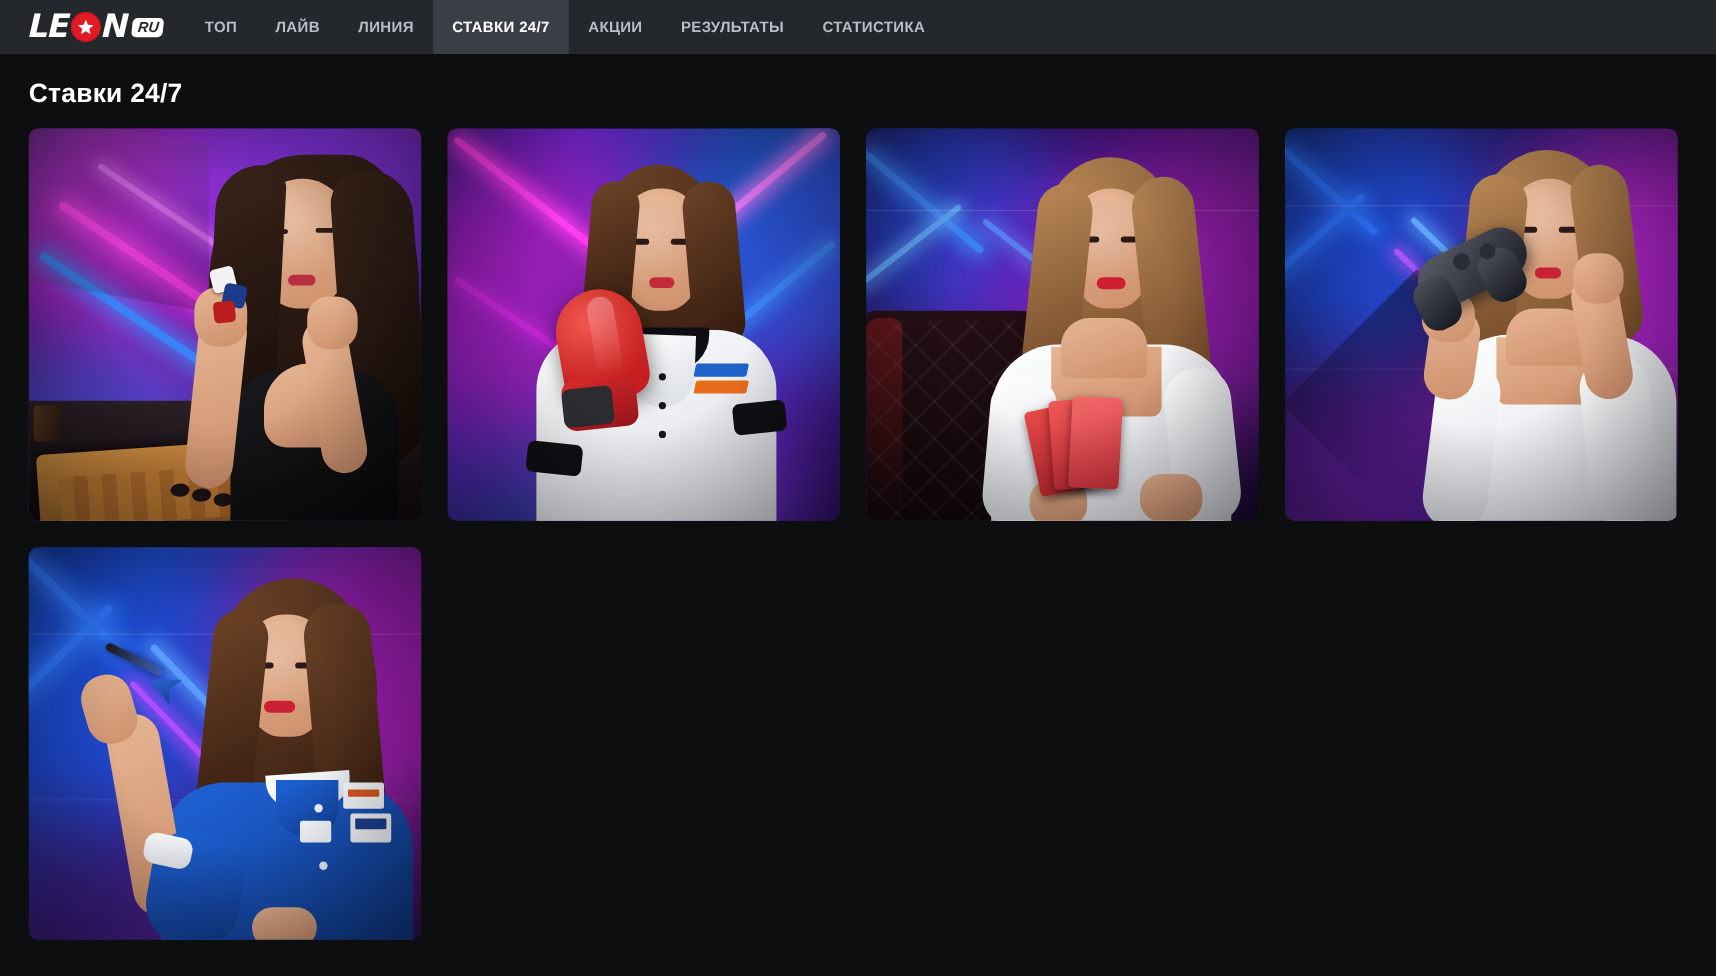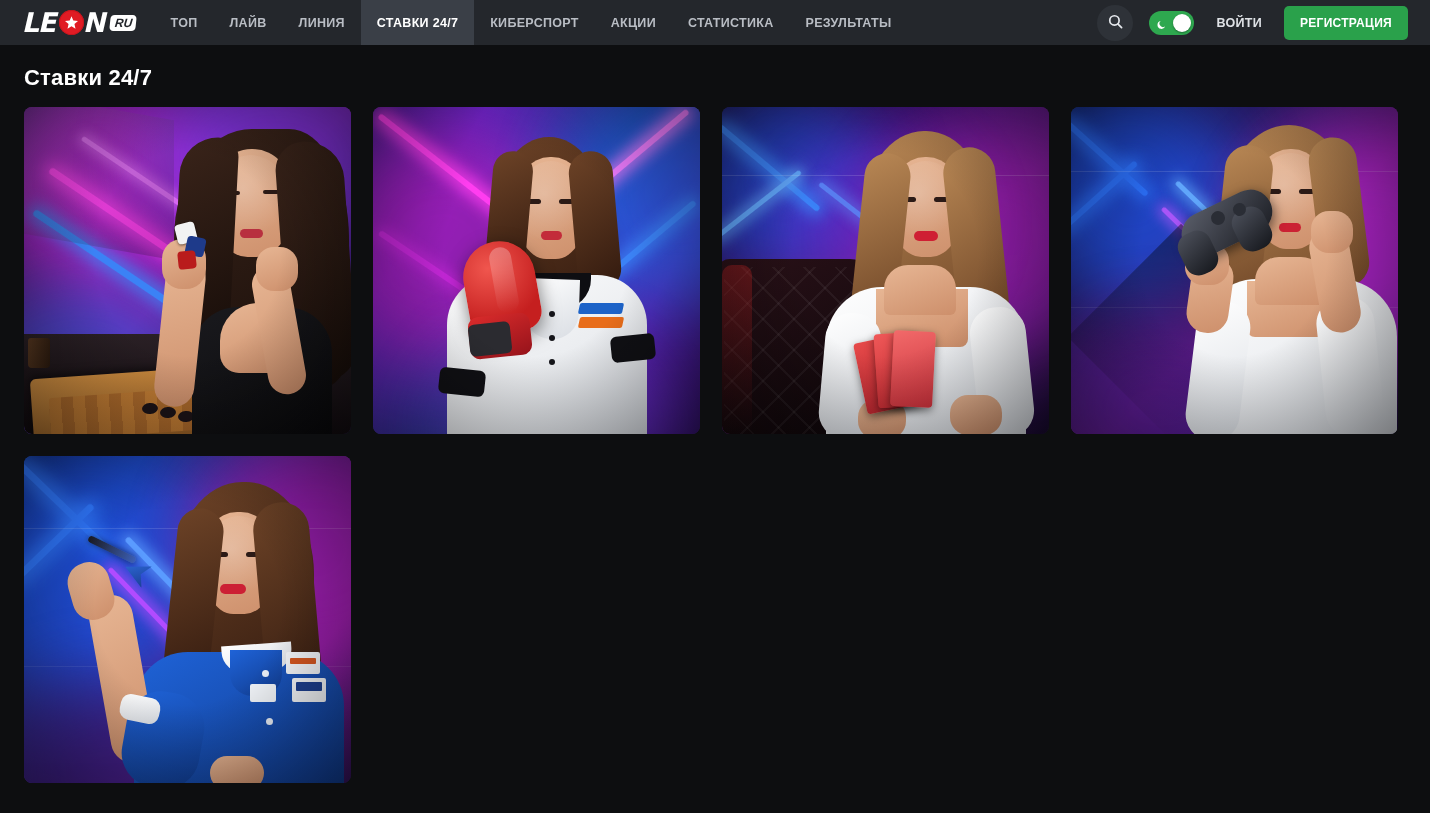--- a/index.html
+++ b/index.html
@@ -269,56 +269,30 @@
     <div class="nav-item">
       <span>ЛАЙВ</span>
     </div>
     <div class="nav-item">
       <span>ЛИНИЯ</span>
     </div>
     <div class="nav-item active">
       <span>СТАВКИ 24/7</span>
     </div>
     <div class="nav-item">
-      <span>КИБЕРСПОРТ</span>
+      <span>АКЦИИ</span>
     </div>
     <div class="nav-item">
-      <span>АКЦИИ</span>
+      <span>РЕЗУЛЬТАТЫ</span>
     </div>
     <div class="nav-item">
       <span>СТАТИСТИКА</span>
     </div>
-    <div class="nav-item">
-      <span>РЕЗУЛЬТАТЫ</span>
-    </div>
   </nav>
 
-  <div class="header-right">
-    <button class="search-btn">
-      <span>
-        <svg width="17" height="17" viewBox="0 0 24 24" fill="none" stroke="#e6e9ed" stroke-width="2.4" stroke-linecap="round">
-          <circle cx="10.5" cy="10.5" r="6.6"></circle>
-          <line x1="15.6" y1="15.6" x2="20.6" y2="20.6"></line>
-        </svg>
-      </span>
-    </button>
-
-    <div class="theme-toggle">
-      <span class="moon">
-        <svg width="11" height="11" viewBox="0 0 24 24">
-          <path d="M20 14.5A8.6 8.6 0 1 1 10.2 3.4 7 7 0 0 0 20 14.5z" fill="#ffffff"></path>
-        </svg>
-      </span>
-      <span class="knob"></span>
-    </div>
-
-    <div class="login-link">ВОЙТИ</div>
-
-    <button class="register-btn">РЕГИСТРАЦИЯ</button>
-  </div>
 </div>
 
 <div class="page">
 
   <h1 class="page-title">Ставки 24/7</h1>
 
   <div class="card-grid">
 
     <div class="card">
       <div class="card-art">

